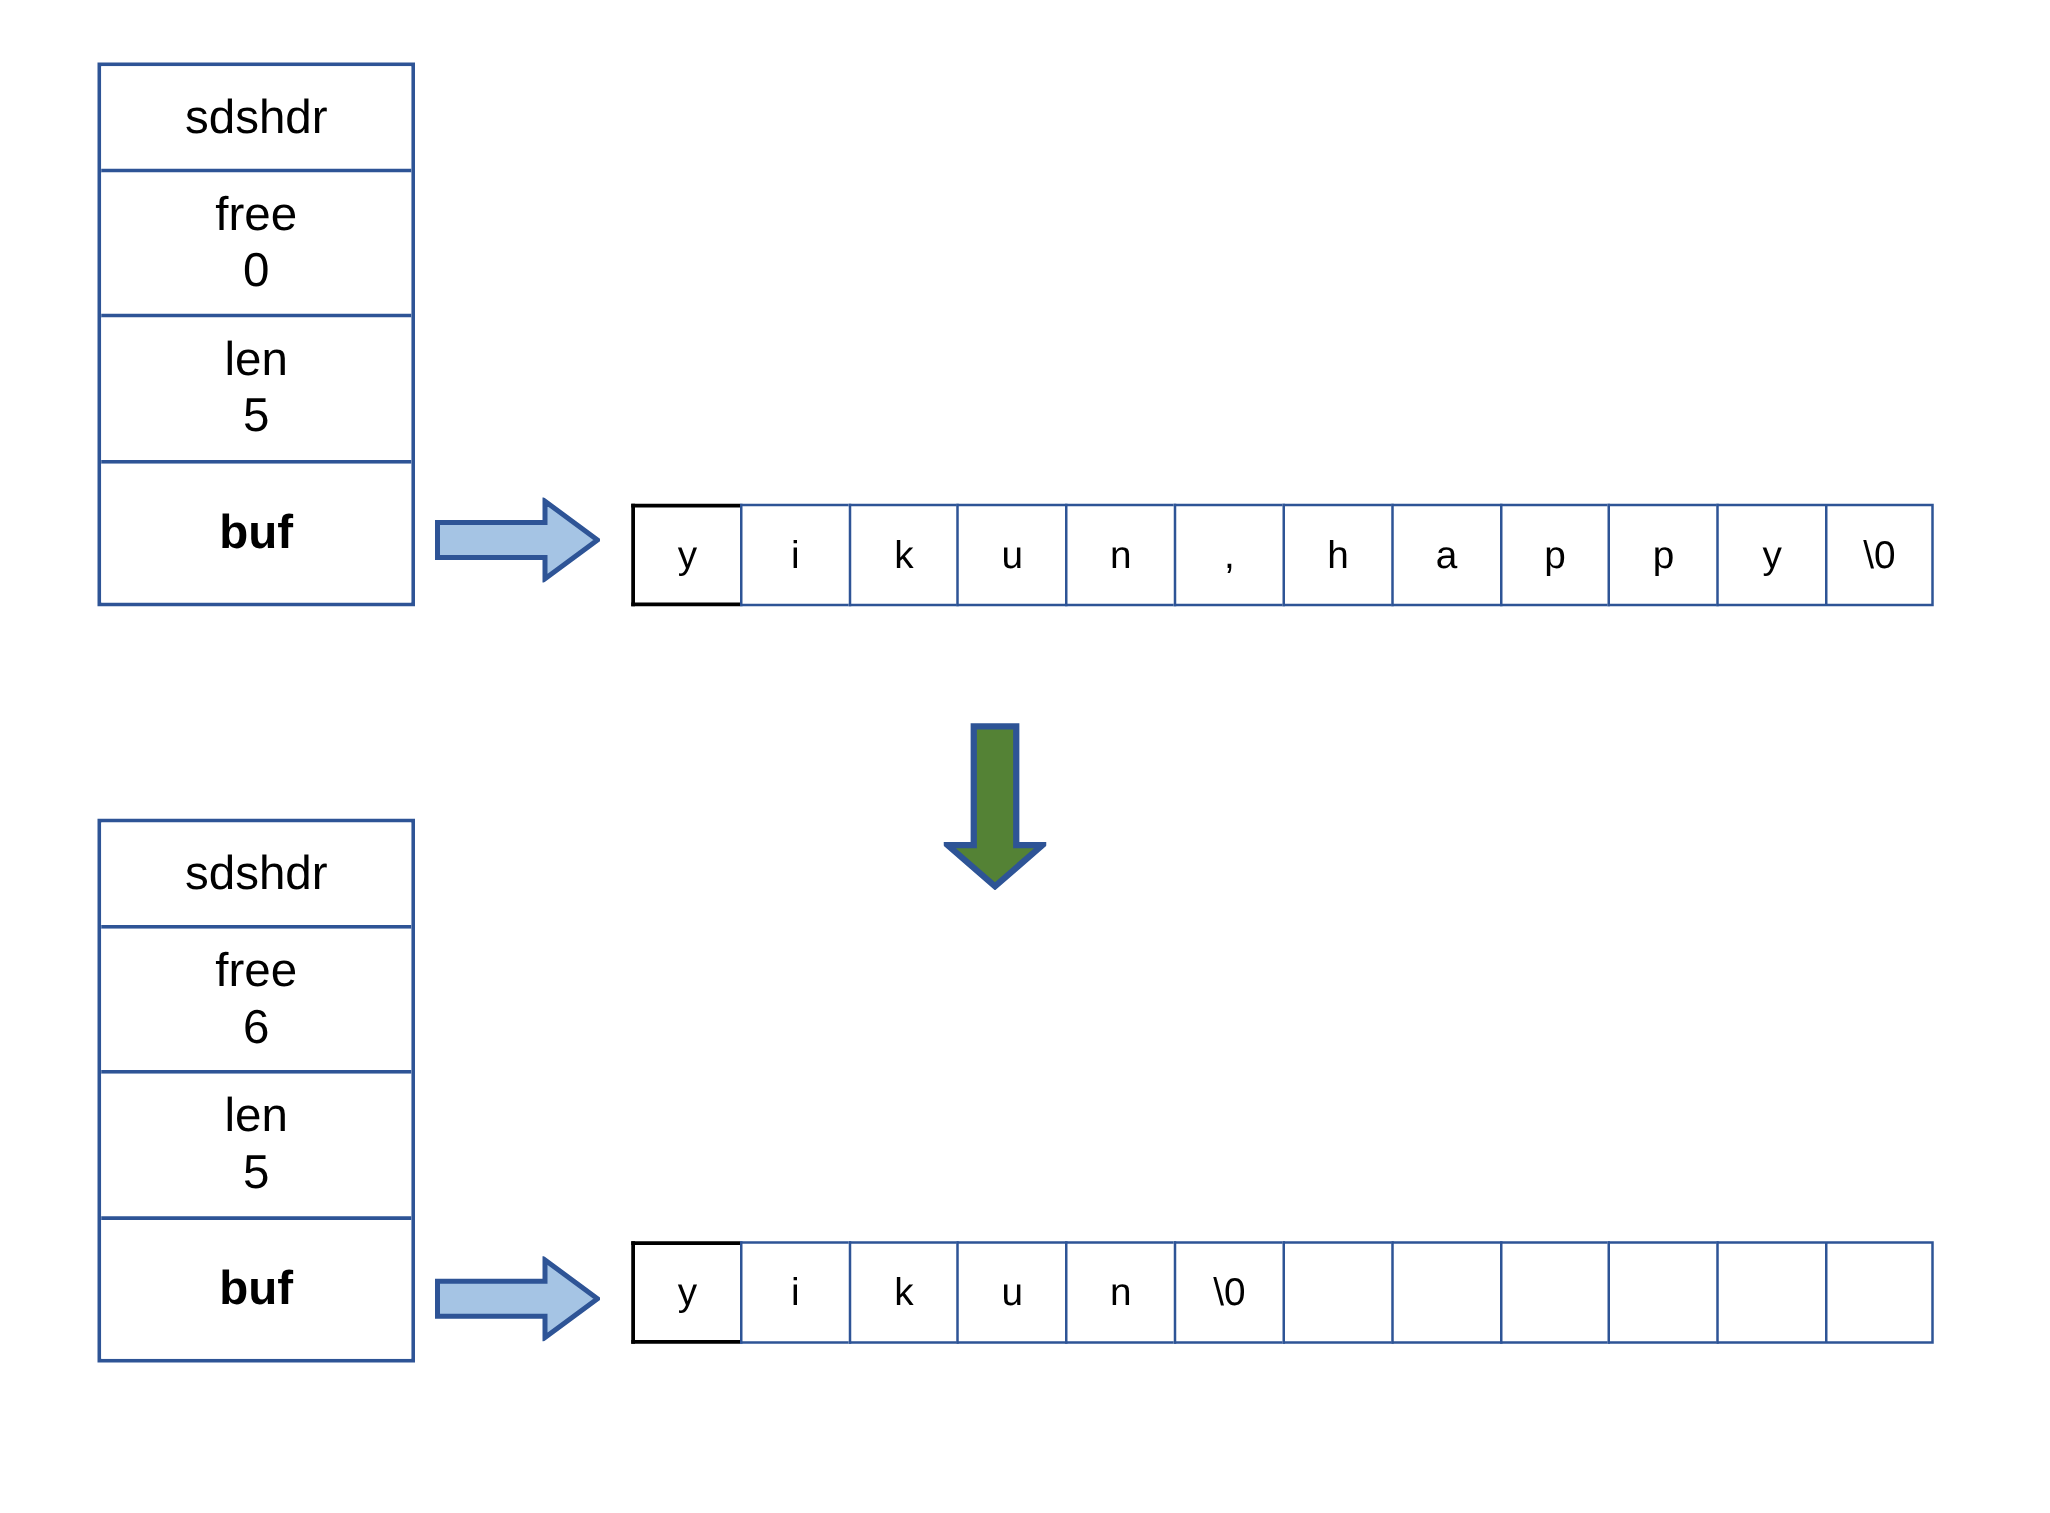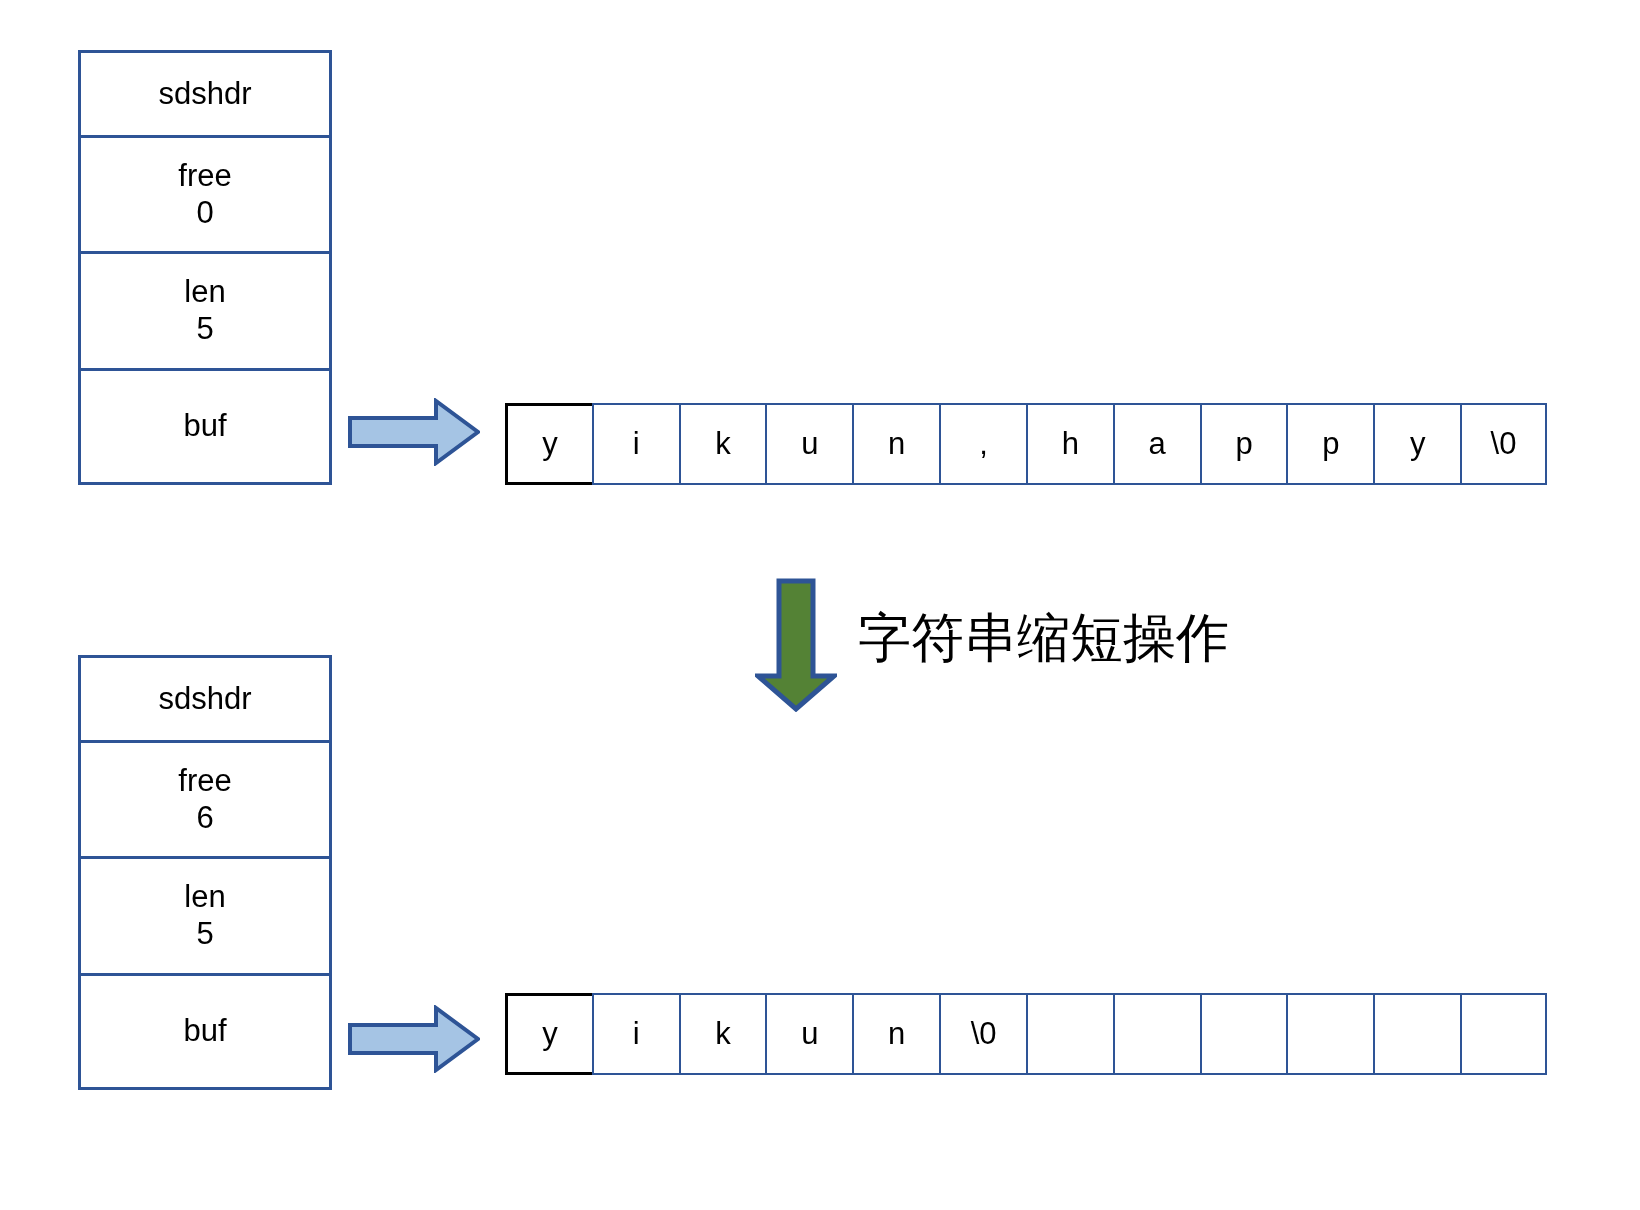--- a/index.html
+++ b/index.html
@@ -35,26 +35,27 @@
     flex-direction: column;
   }
   .struct-row {
     box-sizing: border-box;
     border-bottom: 3px solid #2e5496;
     display: flex;
     flex-direction: column;
     align-items: center;
     justify-content: center;
     line-height: 1.18;
-    font-size: 31px;
+    font-size: 38px;
     color: #000000;
     background: #ffffff;
   }
   .struct-row:last-child {
     border-bottom: none;
+    font-weight: bold;
   }
   .struct-row .fname,
   .struct-row .fval {
     display: block;
     text-align: center;
     white-space: pre;
   }
 
   
   .buffer {
@@ -145,21 +146,20 @@
       <div class="cell" style="width: 86.8333px;">y</div>
       <div class="cell" style="width: 86.8333px;">\0</div>
     </div>
 
   <div class="arrow" style="left:755px; top:578px; width:82px; height:134px;">
     <svg width="82" height="134" viewBox="0 0 82 134">
       <polygon points="24,3 58,3 58,98 79,98 41,131 3,98 24,98" fill="#548235" stroke="#2e5496" stroke-width="5" stroke-linejoin="miter"></polygon>
     </svg>
   </div>
 
-  <div class="caption" style="left:858px; top:611px;">字符串缩短操作</div>
 
   <div class="struct" style="left:78px; top:655px; width:254px; height:435px;">
     <div class="struct-row" style="height:86px;">
       <span class="fname">sdshdr</span>
     </div>
     <div class="struct-row" style="height:118px;">
       <span class="fname">free</span>
       <span class="fval">6</span>
     </div>
     <div class="struct-row" style="height:118px;">

